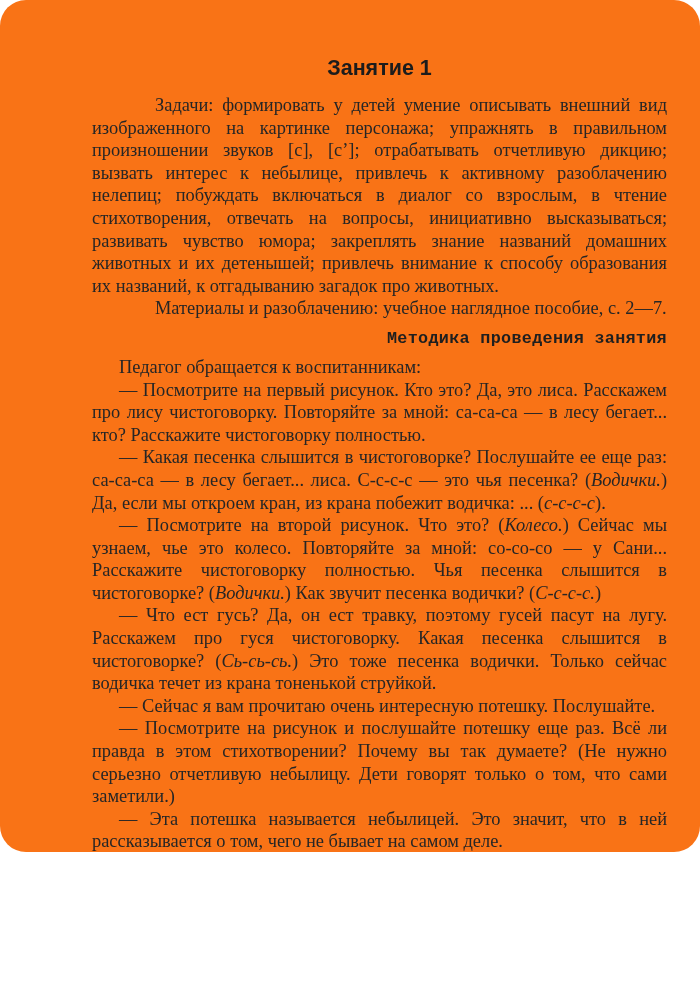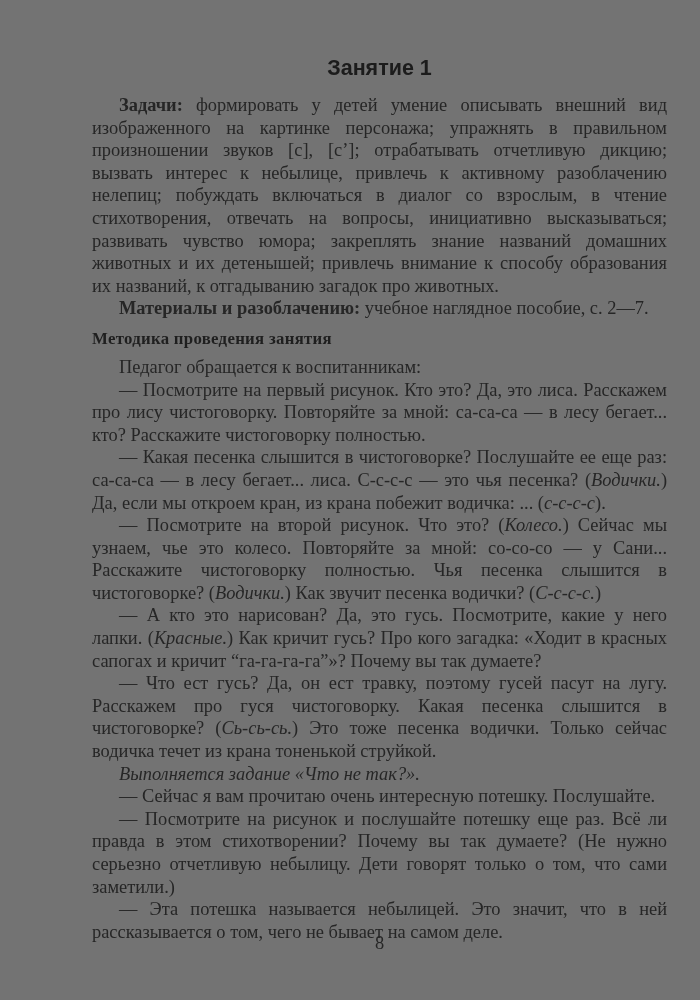--- a/index.html
+++ b/index.html
@@ -3,60 +3,61 @@
 <meta charset="utf-8">
 <style>
   html, body {
     margin: 0;
     padding: 0;
     background: #ffffff;
   }
   .page {
     position: relative;
     width: 700px;
-    height: 1000px;
-    background: #737373;
+    height: 852px;
+    background: #f97316;
     box-sizing: border-box;
     padding: 55px 33px 0 92px;
     font-family: "Liberation Serif", "DejaVu Serif", serif;
     color: #262626;
     overflow: hidden;
+    border-radius: 26px;
   }
   .doc-body {
     width: 575px;
   }
   .blk-title {
     font-family: "Liberation Sans", "DejaVu Sans", sans-serif;
     font-weight: bold;
     font-size: 21.5px;
     line-height: 26px;
     text-align: center;
     color: #1c1c1c;
     margin: 0 0 13px 0;
   }
   .blk-subheading {
-    font-family: Liberation Serif, serif;
+    font-family: Liberation Mono, monospace;
     font-weight: bold;
     font-size: 16.8px;
     line-height: 22px;
     letter-spacing: 0.3px;
-    text-align: left;
+    text-align: right;
     color: #1f1f1f;
     margin: 8px 0 6px 0;
   }
   .blk-para {
     margin: 0;
     font-size: 18.4px;
     line-height: 22.6px;
     text-align: justify;
     text-indent: 27px;
     hyphens: auto;
     -webkit-hyphens: auto;
   }
-  .seg-bold { font-weight: bold; }
+  .seg-bold { font-weight: normal; margin-left: 36px; }
   .seg-italic { font-style: italic; }
   .page-number {
     position: absolute;
     top: 933px;
     left: 92px;
     width: 575px;
     text-align: center;
     font-size: 18.4px;
     color: #262626;
   }
@@ -67,21 +68,19 @@
 <div class="page">
   <div class="doc-body">
       <div class="blk-title">Занятие 1</div>
       <p class="blk-para"><span class="seg-bold">Задачи:</span><span> формировать у детей умение описывать внешний вид изображенного на картинке персонажа; упражнять в правильном произношении звуков [с], [с’]; отрабатывать отчетливую дикцию; вызвать интерес к небылице, привлечь к активному разоблачению нелепиц; побуждать включаться в диалог со взрослым, в чтение стихотворения, отвечать на вопросы, инициативно высказываться; развивать чувство юмора; закреплять знание названий домашних животных и их детенышей; привлечь внимание к способу образования их названий, к отгадыванию загадок про животных.</span></p>
       <p class="blk-para"><span class="seg-bold">Материалы и разоблачению:</span><span> учебное наглядное пособие, с. 2—7.</span></p>
       <div class="blk-subheading">Методика проведения занятия</div>
       <p class="blk-para"><span>Педагог обращается к воспитанникам:</span></p>
       <p class="blk-para"><span>— Посмотрите на первый рисунок. Кто это? Да, это лиса. Расскажем про лису чистоговорку. Повторяйте за мной: са-са-са — в лесу бегает... кто? Расскажите чистоговорку полностью.</span></p>
       <p class="blk-para"><span>— Какая песенка слышится в чистоговорке? Послушайте ее еще раз: са-са-са — в лесу бегает... лиса. С-с-с-с — это чья песенка? (</span><span class="seg-italic">Водички.</span><span>) Да, если мы откроем кран, из крана побежит водичка: ... (</span><span class="seg-italic">с-с-с-с</span><span>).</span></p>
       <p class="blk-para"><span>— Посмотрите на второй рисунок. Что это? (</span><span class="seg-italic">Колесо.</span><span>) Сейчас мы узнаем, чье это колесо. Повторяйте за мной: со-со-со — у Сани... Расскажите чистоговорку полностью. Чья песенка слышится в чистоговорке? (</span><span class="seg-italic">Водички.</span><span>) Как звучит песенка водички? (</span><span class="seg-italic">С-с-с-с.</span><span>)</span></p>
-      <p class="blk-para"><span>— А кто это нарисован? Да, это гусь. Посмотрите, какие у него лапки. (</span><span class="seg-italic">Красные.</span><span>) Как кричит гусь? Про кого загадка: «Ходит в красных сапогах и кричит “га-га-га-га”»? Почему вы так думаете?</span></p>
       <p class="blk-para"><span>— Что ест гусь? Да, он ест травку, поэтому гусей пасут на лугу. Расскажем про гуся чистоговорку. Какая песенка слышится в чистоговорке? (</span><span class="seg-italic">Сь-сь-сь.</span><span>) Это тоже песенка водички. Только сейчас водичка течет из крана тоненькой струйкой.</span></p>
-      <p class="blk-para"><span class="seg-italic">Выполняется задание «Что не так?».</span></p>
       <p class="blk-para"><span>— Сейчас я вам прочитаю очень интересную потешку. Послушайте.</span></p>
       <p class="blk-para"><span>— Посмотрите на рисунок и послушайте потешку еще раз. Всё ли правда в этом стихотворении? Почему вы так думаете? (Не нужно серьезно отчетливую небылицу. Дети говорят только о том, что сами заметили.)</span></p>
       <p class="blk-para"><span>— Эта потешка называется небылицей. Это значит, что в ней рассказывается о том, чего не бывает на самом деле.</span></p>
     </div>
   <div class="page-number">8</div>
 </div>
 
 </body></html>

